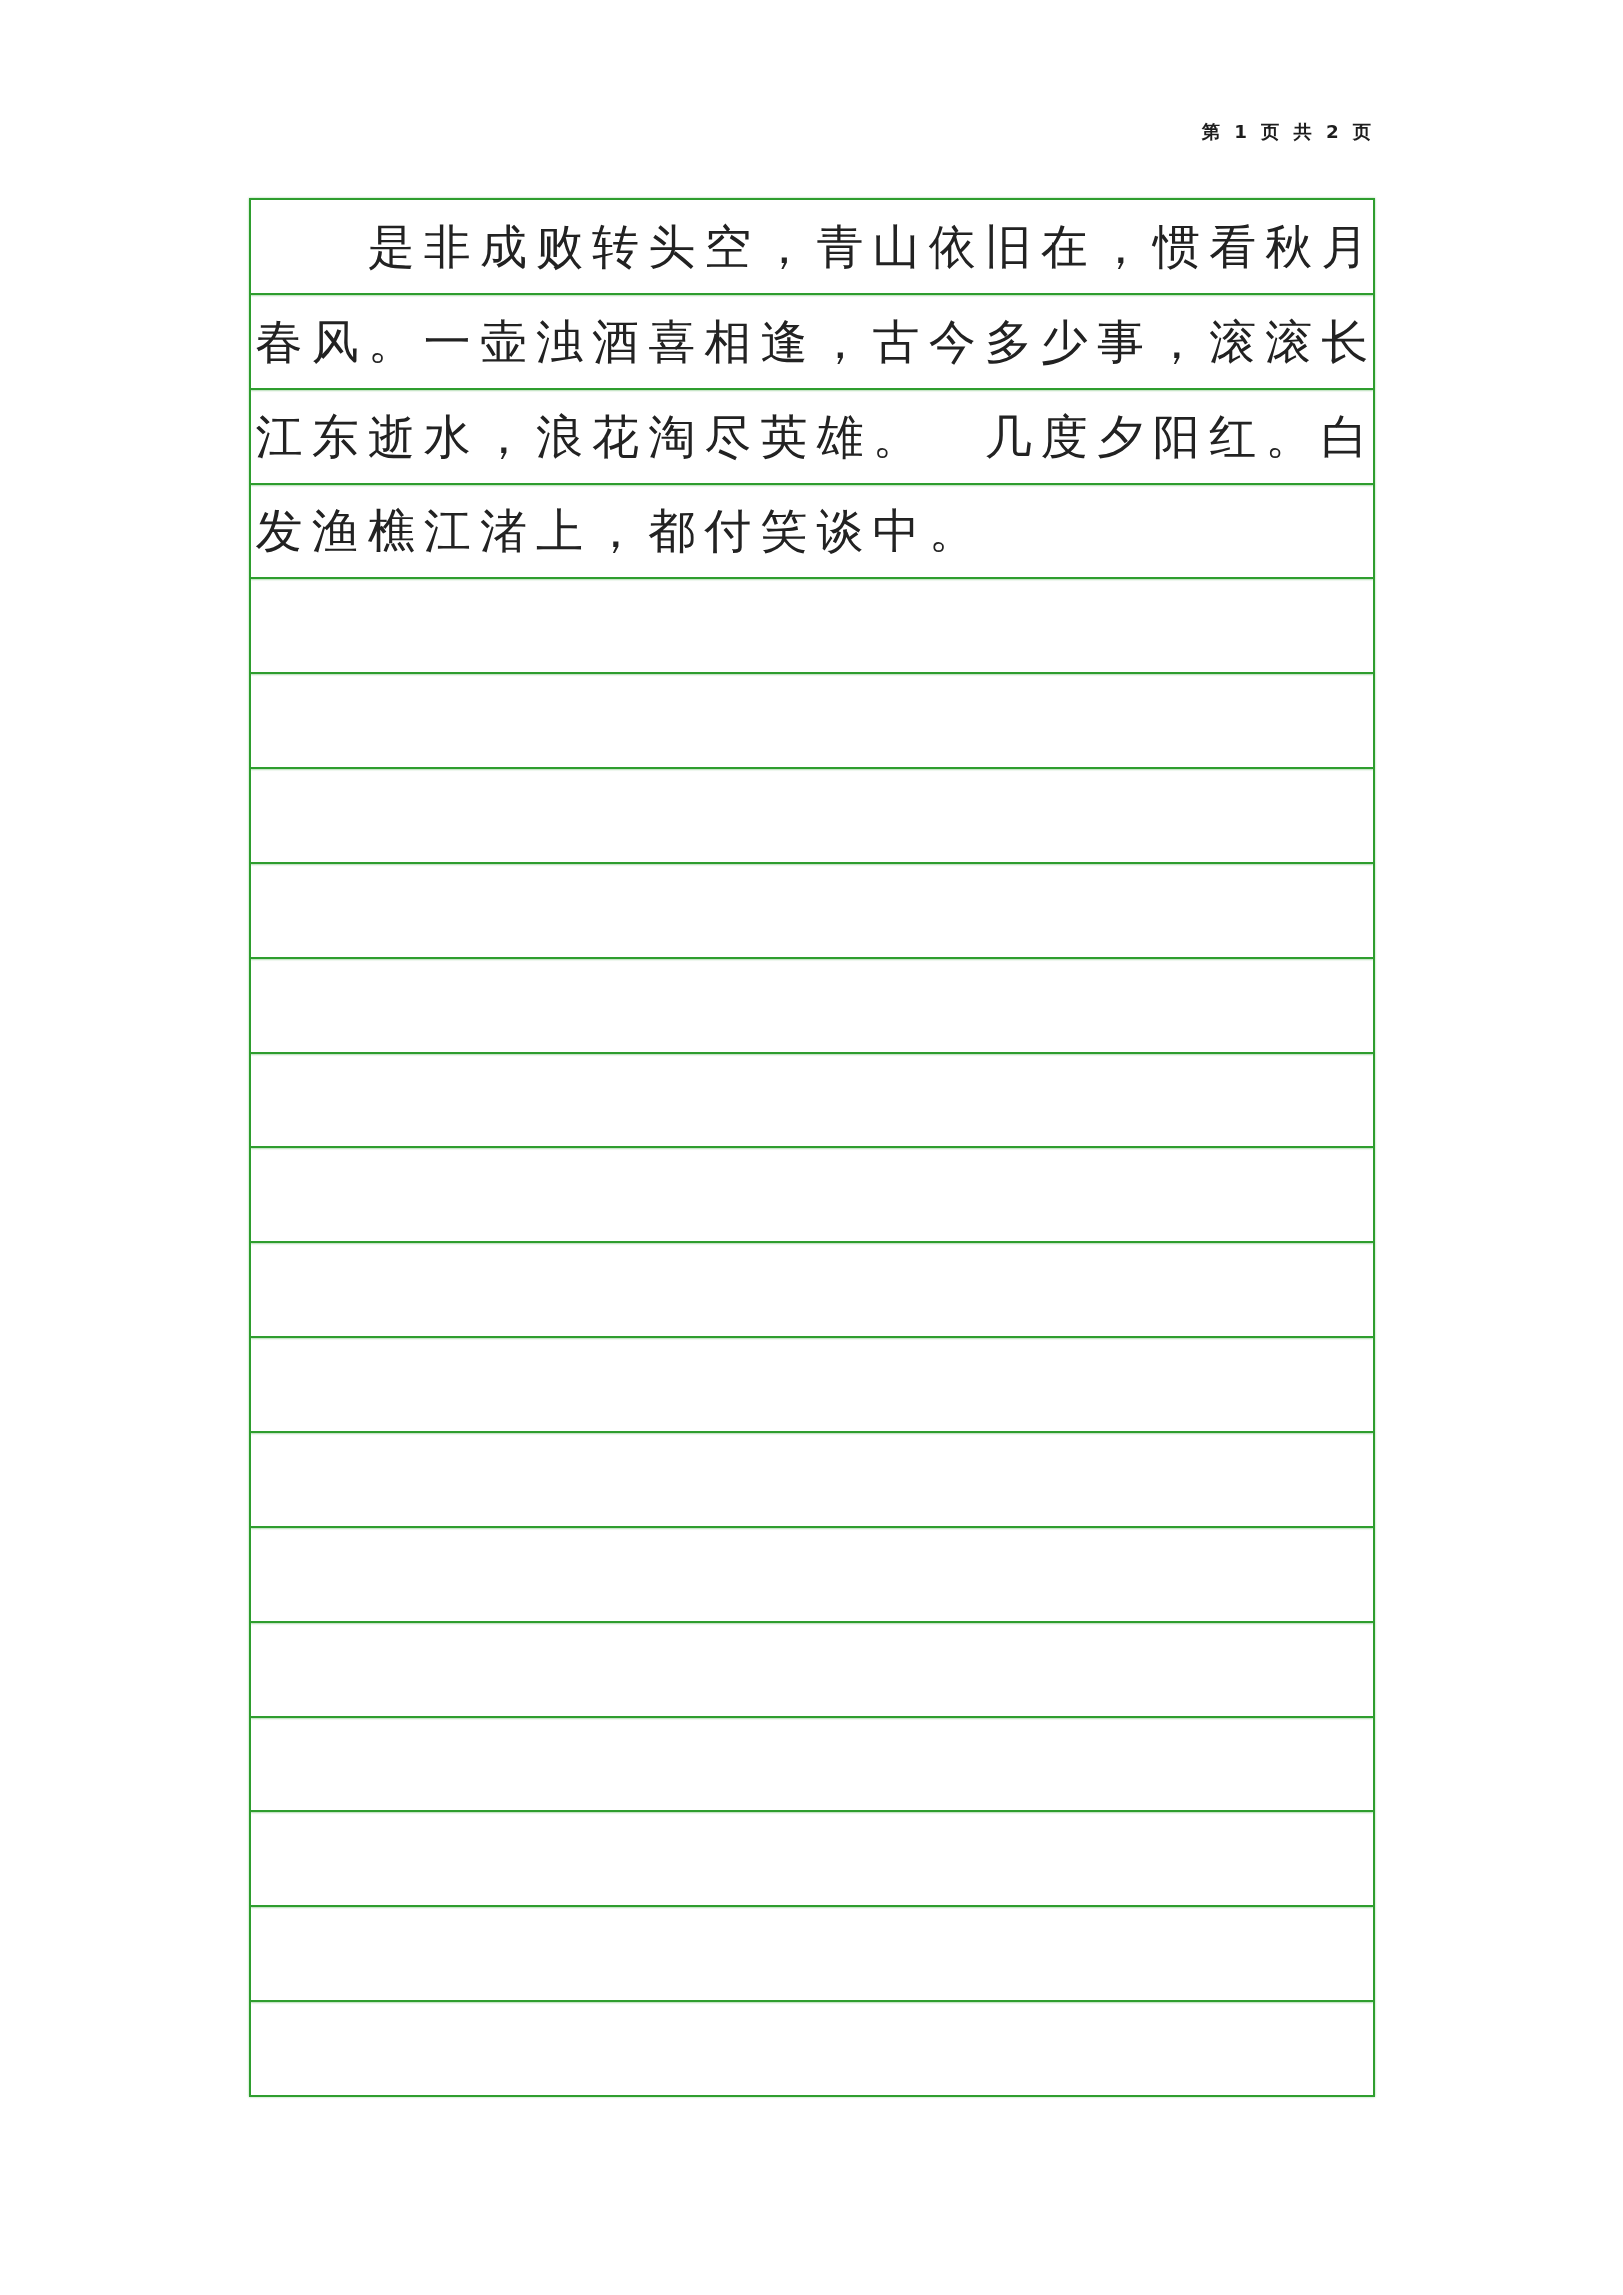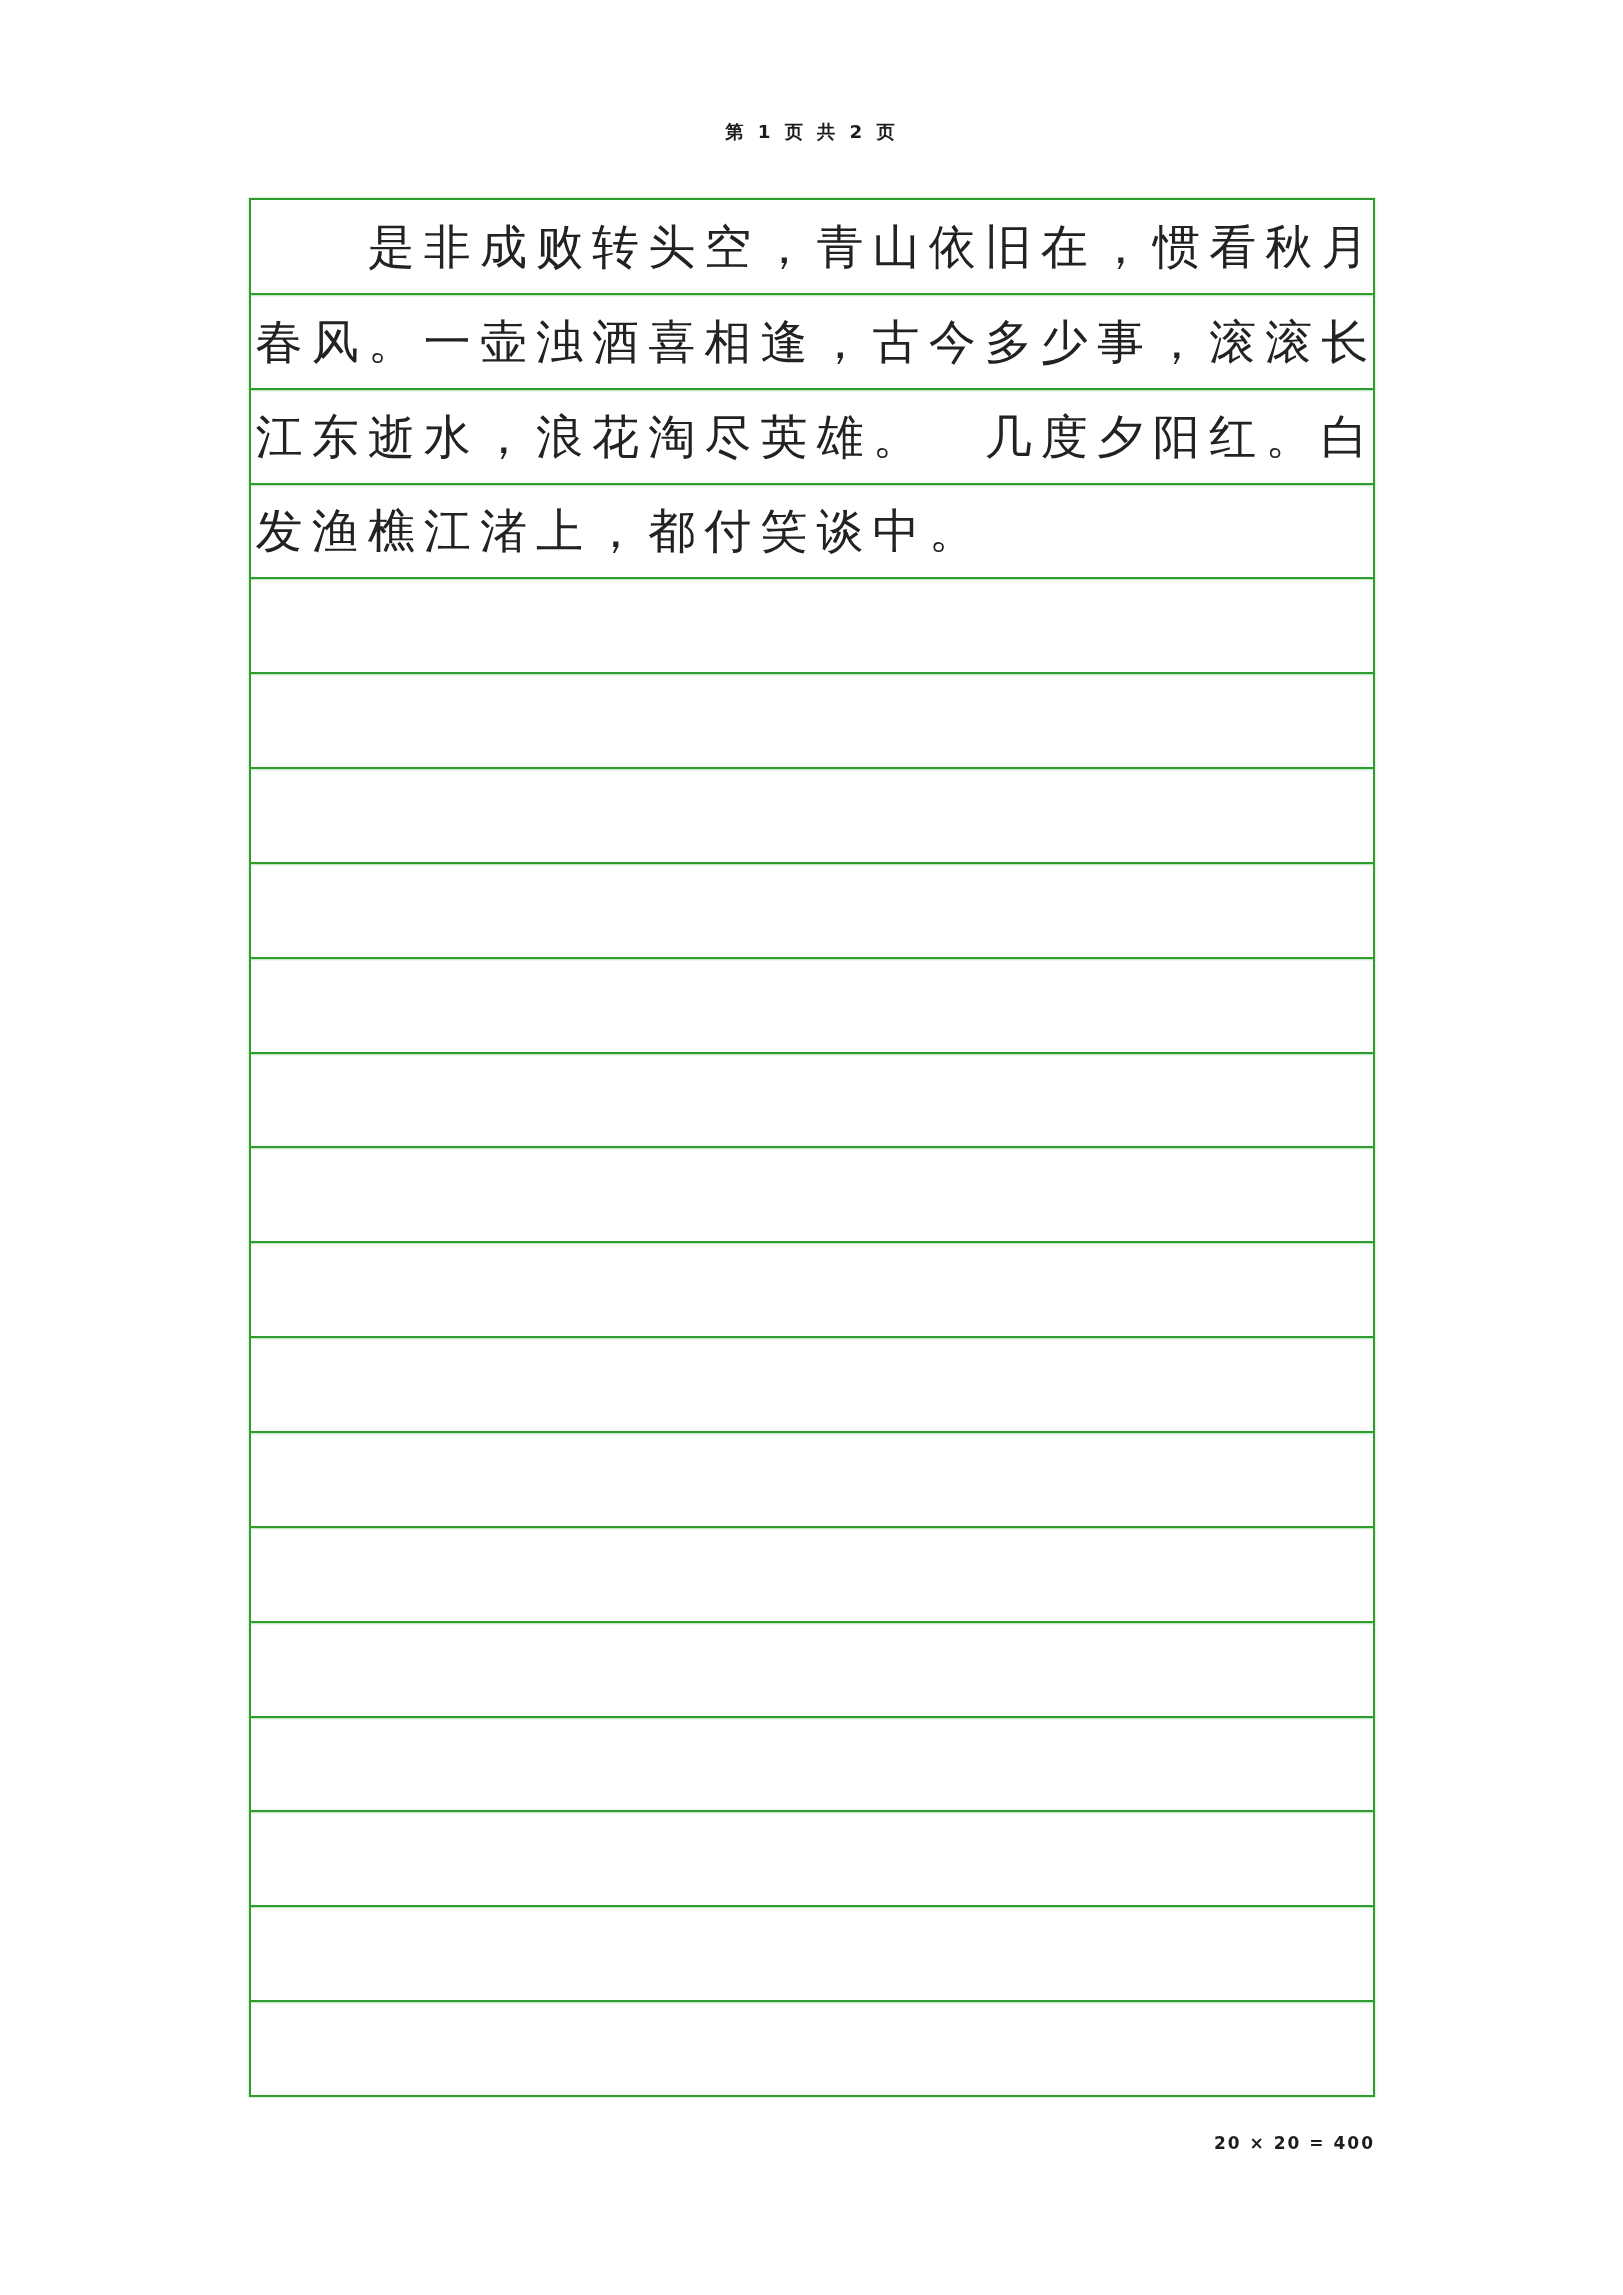--- a/index.html
+++ b/index.html
@@ -10,21 +10,21 @@
     height: 2295px;
     background: #ffffff;
     font-family: "DejaVu Sans", sans-serif;
     overflow: hidden;
   }
   .page-header {
     position: absolute;
     top: 119px;
     left: 249px;
     width: 1126px;
-    text-align: center;
+    text-align: right;
     font-size: 18.3px;
     font-weight: bold;
     letter-spacing: 3.9px;
     color: #1d1d1d;
   }
   .writing-grid {
     position: absolute;
     left: 249px;
     top: 198px;
     width: 1126px;
@@ -170,15 +170,14 @@
       <div class="grid-row"></div>
       <div class="grid-row"></div>
       <div class="grid-row"></div>
       <div class="grid-row"></div>
       <div class="grid-row"></div>
       <div class="grid-row"></div>
       <div class="grid-row"></div>
       <div class="grid-row"></div>
     </div>
 
-  <div class="page-footer">20 × 20 = 400</div>
 </div>
 
 
 </body></html>

